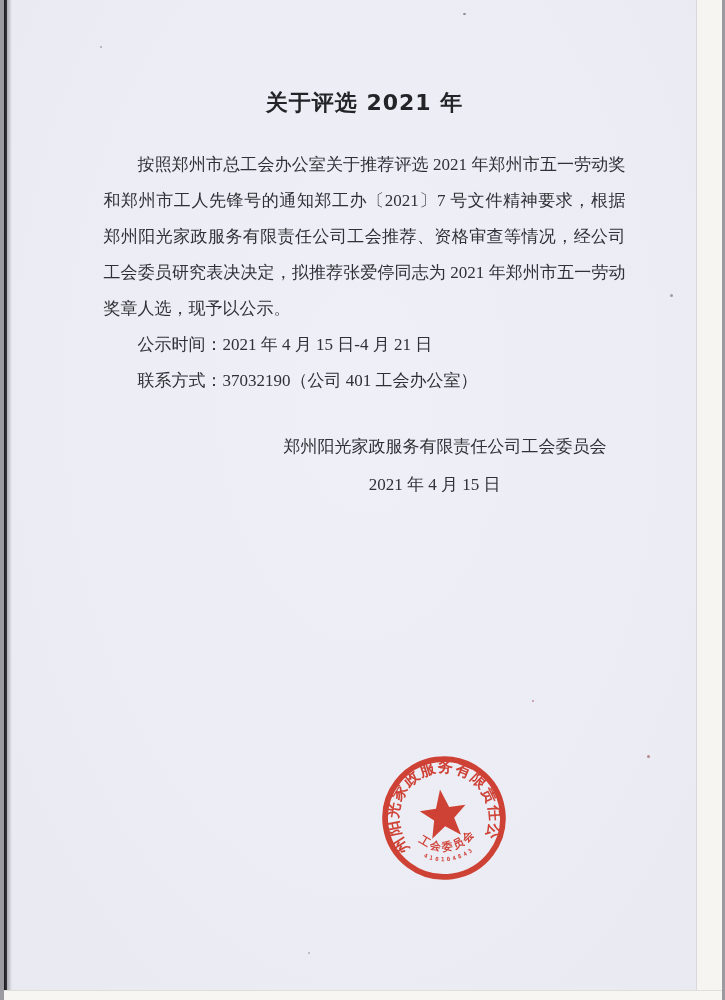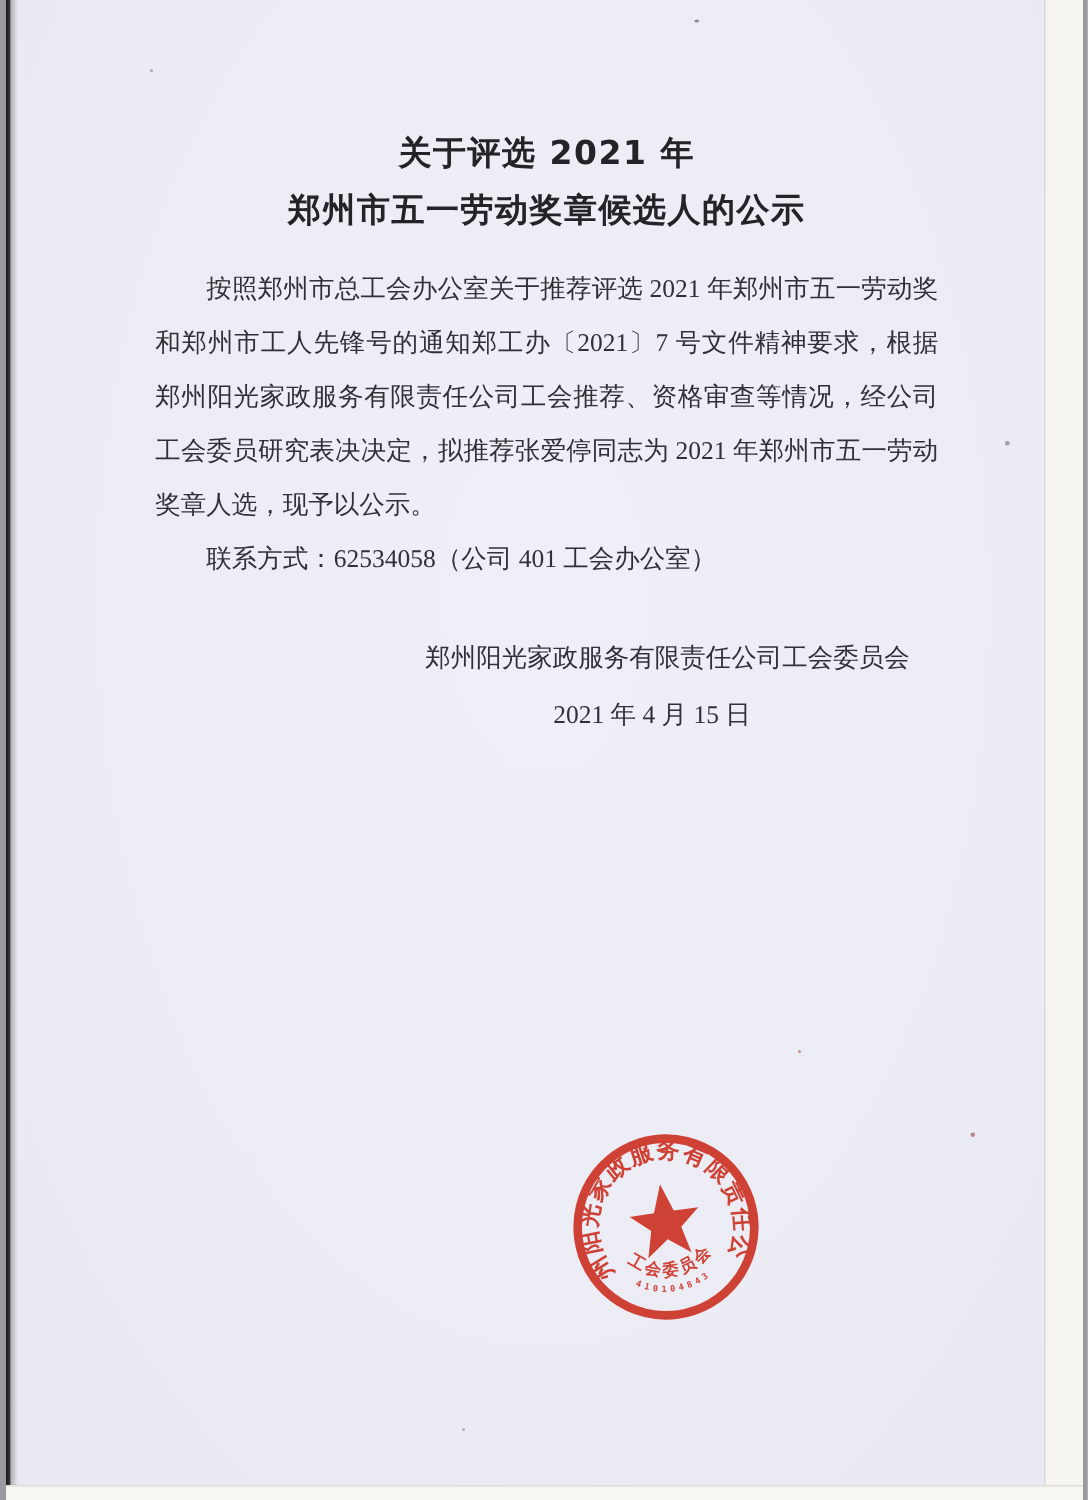--- a/index.html
+++ b/index.html
@@ -37,21 +37,21 @@
 
   
   .content {
     position:absolute; left:100px; top:84px; width:522px;
   }
   .doc-title {
     margin:0; font-size:22px; line-height:38px; text-align:center;
     font-weight:700; color:#232328; letter-spacing:1px;
     font-family:"DejaVu Sans","Liberation Sans",sans-serif;
   }
-  .body-text { margin-top:15px; font-size:17px; line-height:36px; text-align:justify; }
+  .body-text { margin-top:25px; font-size:17px; line-height:36px; text-align:justify; }
   .body-text p { margin:0; text-indent:2em; }
   .sig-block { margin-top:29px; font-size:17px; line-height:38px; }
   .sig-line  { text-align:right; padding-right:19px; }
   .date-line { text-align:right; padding-right:125px; }
 
   
   .seal {
     position:absolute; left:376px; top:754px; width:128px; height:128px;
     mix-blend-mode:multiply; opacity:.92;
     transform:rotate(-8deg);
@@ -79,25 +79,25 @@
     <div class="speck" style="left:459px;top:13px;width:3px;height:2px;background:#8a8a92;"></div>
     <div class="speck" style="left:96px;top:46px;width:2px;height:2px;background:#a7a7b0;"></div>
     <div class="speck" style="left:666px;top:294px;width:3px;height:3px;background:#9d9da6;"></div>
     <div class="speck" style="left:643px;top:755px;width:3px;height:3px;background:#b48a8a;"></div>
     <div class="speck" style="left:304px;top:952px;width:2px;height:2px;background:#aeaeb6;"></div>
     <div class="speck" style="left:528px;top:700px;width:2px;height:2px;background:#c09090;"></div>
   </div>
 
   <div class="content">
     <h1 class="doc-title">关于评选 2021 年</h1>
-    <h1 class="doc-title">郑州市五一劳动奖章候选人的公示</h1>
 
     <div class="body-text">
       <p>按照郑州市总工会办公室关于推荐评选 2021 年郑州市五一劳动奖和郑州市工人先锋号的通知郑工办〔2021〕7 号文件精神要求，根据郑州阳光家政服务有限责任公司工会推荐、资格审查等情况，经公司工会委员研究表决决定，拟推荐张爱停同志为 2021 年郑州市五一劳动奖章人选，现予以公示。</p>
-      <p>联系方式：62534058（公司 401 工会办公室）</p>
+      <p>公示时间：2021 年 4 月 15 日-4 月 21 日</p>
+      <p>联系方式：37032190（公司 401 工会办公室）</p>
     </div>
 
     <div class="sig-block">
       <div class="sig-line">郑州阳光家政服务有限责任公司工会委员会</div>
       <div class="date-line">2021 年 4 月 15 日</div>
     </div>
   </div>
 
   <div class="seal">
     <svg viewBox="0 0 200 200">

